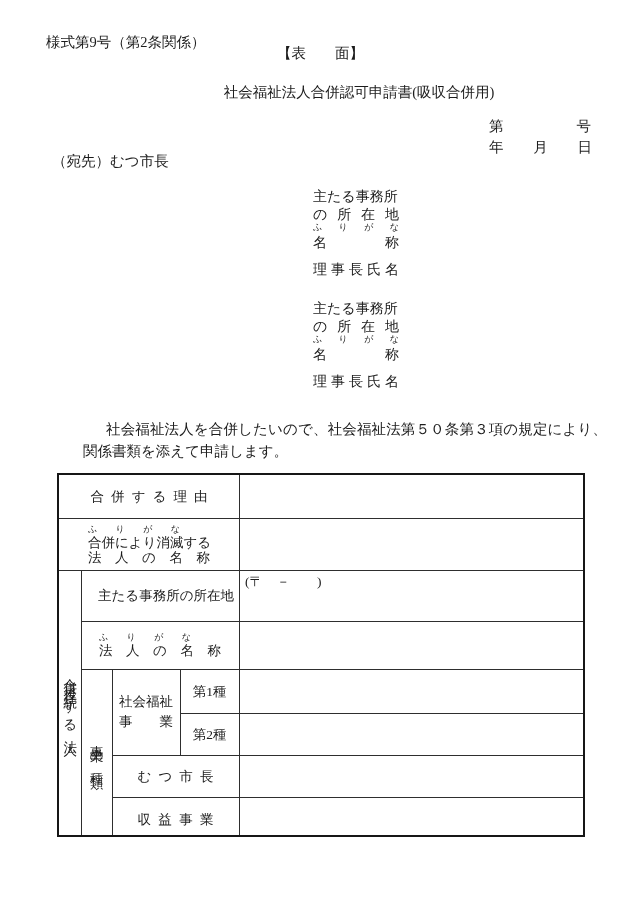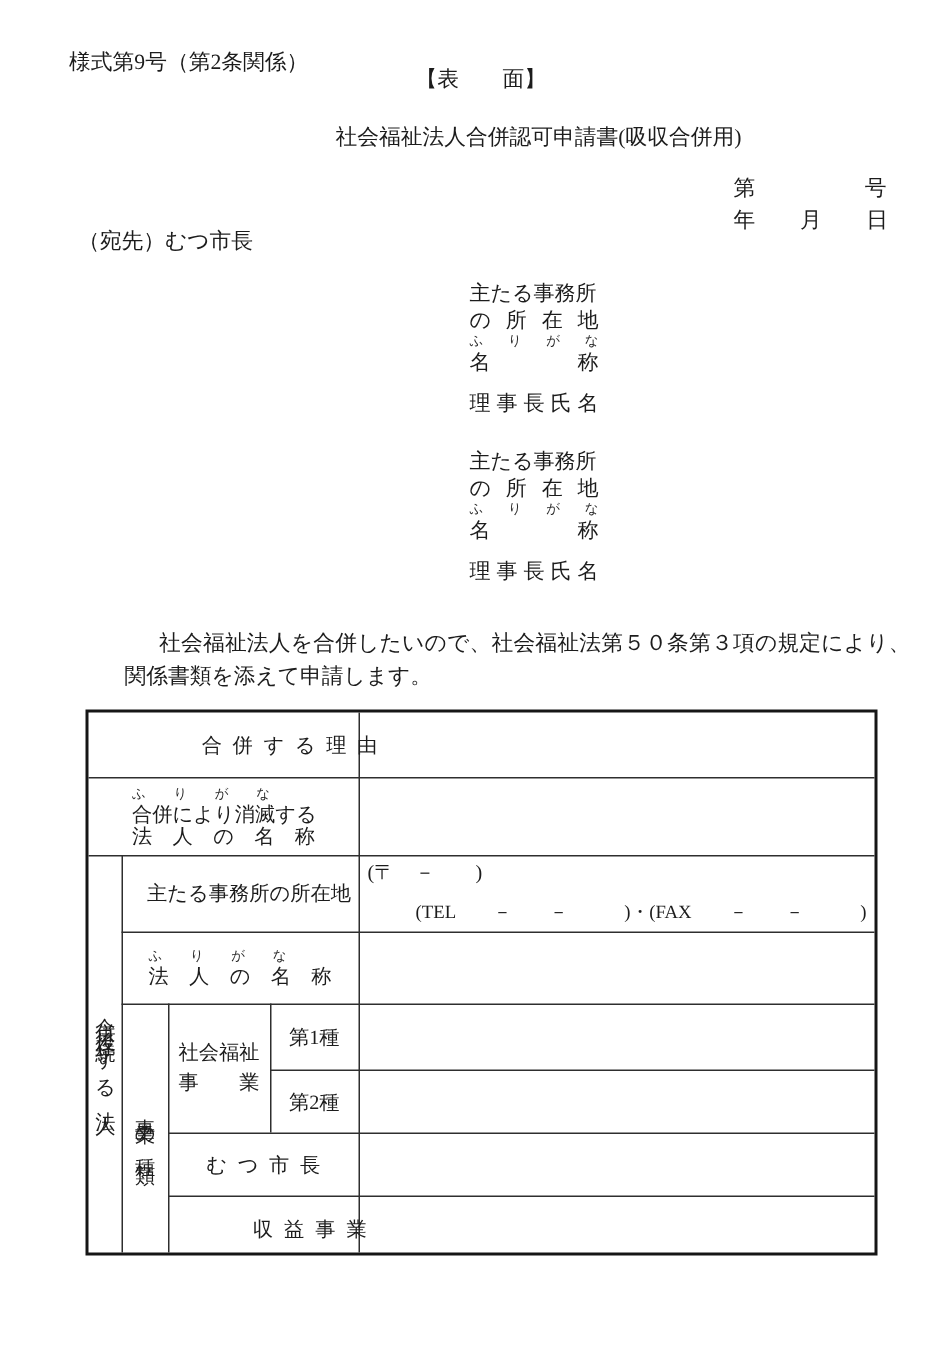--- a/index.html
+++ b/index.html
@@ -81,21 +81,21 @@
     <div class="ln-h" style="left:22px;top:146px;width:502px;"></div>
     <div class="ln-h" style="left:22px;top:194px;width:502px;"></div>
     <div class="ln-h" style="left:121px;top:238px;width:403px;"></div>
     <div class="ln-h" style="left:53px;top:280px;width:471px;"></div>
     <div class="ln-h" style="left:53px;top:322px;width:471px;"></div>
     <div class="ln-v" style="left:180px;top:0;height:360px;"></div>
     <div class="ln-v" style="left:22px;top:95px;height:265px;"></div>
     <div class="ln-v" style="left:53px;top:194px;height:166px;"></div>
     <div class="ln-v" style="left:121px;top:194px;height:86px;"></div>
 
-    <div class="cell" style="left:0;top:0;width:180px;height:43px;margin-left:44px;">
+    <div class="cell" style="left:0;top:0;width:180px;height:43px;">
       <div class="t13 just" style="width:117px;">合併する理由</div>
     </div>
     <div class="cell" style="left:180px;top:0;width:344px;height:43px;"></div>
 
     <div class="cell stack" style="left:0;top:43px;width:180px;height:52px;align-items:center;justify-content:center;">
       <div style="width:122px;">
         <div class="small-furi just" style="width:92px;">ふりがな</div>
         <div class="t13">合併により消滅する</div>
         <div class="t13 just" style="width:122px;">法人の名称</div>
       </div>
@@ -104,21 +104,20 @@
 
     <div class="cell" style="left:0;top:95px;width:22px;height:265px;">
       <div class="vtext">合併後存続する法人</div>
     </div>
 
     <div class="cell" style="left:8px;top:95px;width:158px;height:51px;padding-left:20px;">
       <div class="t13">主たる事務所の所在地</div>
     </div>
     <div class="abs" style="left:180px;top:95px;width:344px;height:51px;">
       <div class="abs t13" style="left:6px;top:4px;">(〒　－　　)</div>
-      <div class="abs" style="left:38px;bottom:4px;font-size:12.5px;white-space:nowrap;">(TEL　　－　　－　　　)・(FAX　　－　　－　　　)</div>
     </div>
 
     <div class="cell stack" style="left:22px;top:146px;width:158px;height:48px;align-items:center;justify-content:center;">
       <div style="width:122px;">
         <div class="small-furi just" style="width:92px;">ふりがな</div>
         <div class="t13 just" style="width:122px;">法人の名称</div>
       </div>
     </div>
     <div class="cell" style="left:180px;top:146px;width:344px;height:48px;"></div>
 
@@ -139,19 +138,19 @@
     <div class="cell" style="left:121px;top:238px;width:59px;height:42px;">
       <div class="t13">第2種</div>
     </div>
     <div class="cell" style="left:180px;top:238px;width:344px;height:42px;"></div>
 
     <div class="cell" style="left:53px;top:280px;width:127px;height:42px;">
       <div class="t13 just" style="width:76px;">むつ市長</div>
     </div>
     <div class="cell" style="left:180px;top:280px;width:344px;height:42px;"></div>
 
-    <div class="cell" style="left:53px;top:322px;width:127px;height:44px;padding-left:31px;">
+    <div class="cell" style="left:53px;top:322px;width:127px;height:44px;">
       <div class="t13 just" style="width:76px;">収益事業</div>
     </div>
     <div class="cell" style="left:180px;top:322px;width:344px;height:38px;"></div>
 
   </div>
 </div>
 
 </body></html>

